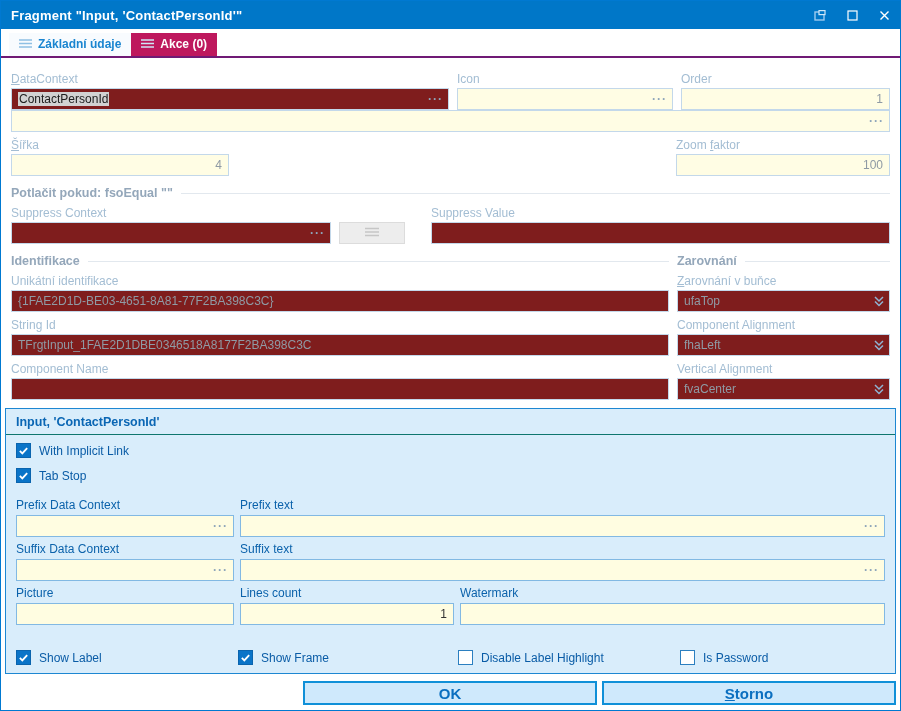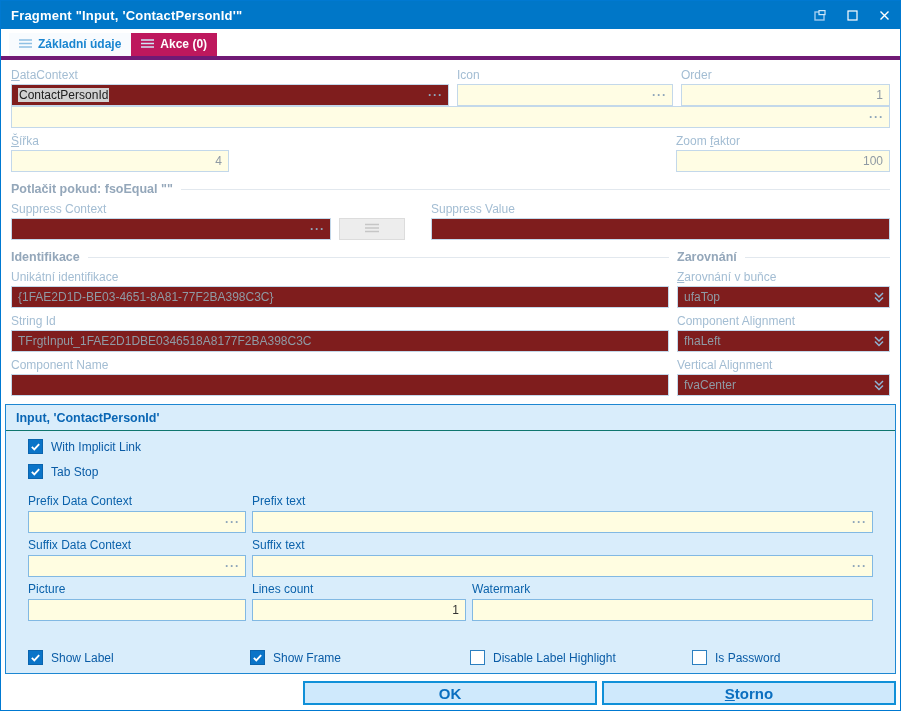--- a/index.html
+++ b/index.html
@@ -10,27 +10,27 @@
 
   
   .titlebar{height:28px;flex:0 0 28px;background:#0077c8;display:flex;align-items:center;
     padding-left:10px;color:#fff}
   .titlebar .title{font-size:13px;font-weight:700;letter-spacing:.2px}
   .tb-controls{margin-left:auto;display:flex;align-items:stretch;height:100%}
   .tb-btn{width:32px;display:flex;align-items:center;justify-content:center;color:#fff;cursor:default}
 
   
   .tabs{flex:0 0 28px;display:flex;align-items:center;padding:4px 0 0 8px;
-    border-bottom:4px solid #701a75;background:#fff}
+    border-bottom:2px solid #701a75;background:#fff}
   .tab{display:flex;align-items:center;gap:6px;padding:4px 10px 5px;font-weight:700;white-space:nowrap}
   .tab.active{color:#1a85d0;background:#f8fbfe}
   .tab.inactive{background:#be185d;color:#fff}
 
   
-  .content{padding:2px 10px 0;flex:0 0 auto}
+  .content{padding:8px 10px 0;flex:0 0 auto}
   .row{display:flex}
   .fld{display:flex;flex-direction:column}
   .flabel{color:#a3bdd3;margin:6px 0 2px;height:14px;white-space:nowrap}
   .inputwrap{position:relative;height:22px}
   .input{width:100%;height:22px;border:1px solid #c3d8ea;background:#7f1d1d;color:#8f9aa4;
     padding:0 6px;display:flex;align-items:center;white-space:nowrap;overflow:hidden}
   .input.yellow{background:#fffde4}
   .input.right{justify-content:flex-end}
   .input.has-dots{padding-right:24px}
   .dots{position:absolute;right:6px;top:50%;transform:translateY(-53%);color:#8ea6ba;
@@ -47,21 +47,21 @@
   .chev{position:absolute;right:5px;top:4px;line-height:0}
 
   .cols{display:flex}
   .colL{width:658px}
   .colR{flex:1;margin-left:8px}
 
   
   .panel{flex:1;margin:8px 4px 0;border:1px solid #1d87d2;background:#d9edfb;
     display:flex;flex-direction:column;overflow:hidden}
   .panel-header{font-weight:700;color:#0a66b4;padding:6px 10px 5px;border-bottom:1px solid #0f766e;font-size:12.5px}
-  .panel-body{flex:1;padding:8px 22px 8px;display:flex;flex-direction:column}
+  .panel-body{flex:1;padding:8px 10px 8px;display:flex;flex-direction:column}
   .cb{display:inline-flex;align-items:center;gap:8px;color:#0a5ca6;cursor:default}
   .cb-row{margin-bottom:9px}
   .cbbox{width:15px;height:15px;border:1px solid #2b7fc0;background:#fff;flex:0 0 15px;
     display:inline-flex;align-items:center;justify-content:center}
   .cbbox.checked{background:#0a74c8;border-color:#0a64ae}
   .plabel{color:#0b62ab;margin:5px 0 3px;height:14px;white-space:nowrap}
   .pinput{height:22px;border:1px solid #82b9e3;background:#fffde1;position:relative;
     display:flex;align-items:center;padding:0 6px;color:#333}
   .pinput.right{justify-content:flex-end}
   .pinput.has-dots{padding-right:24px}

